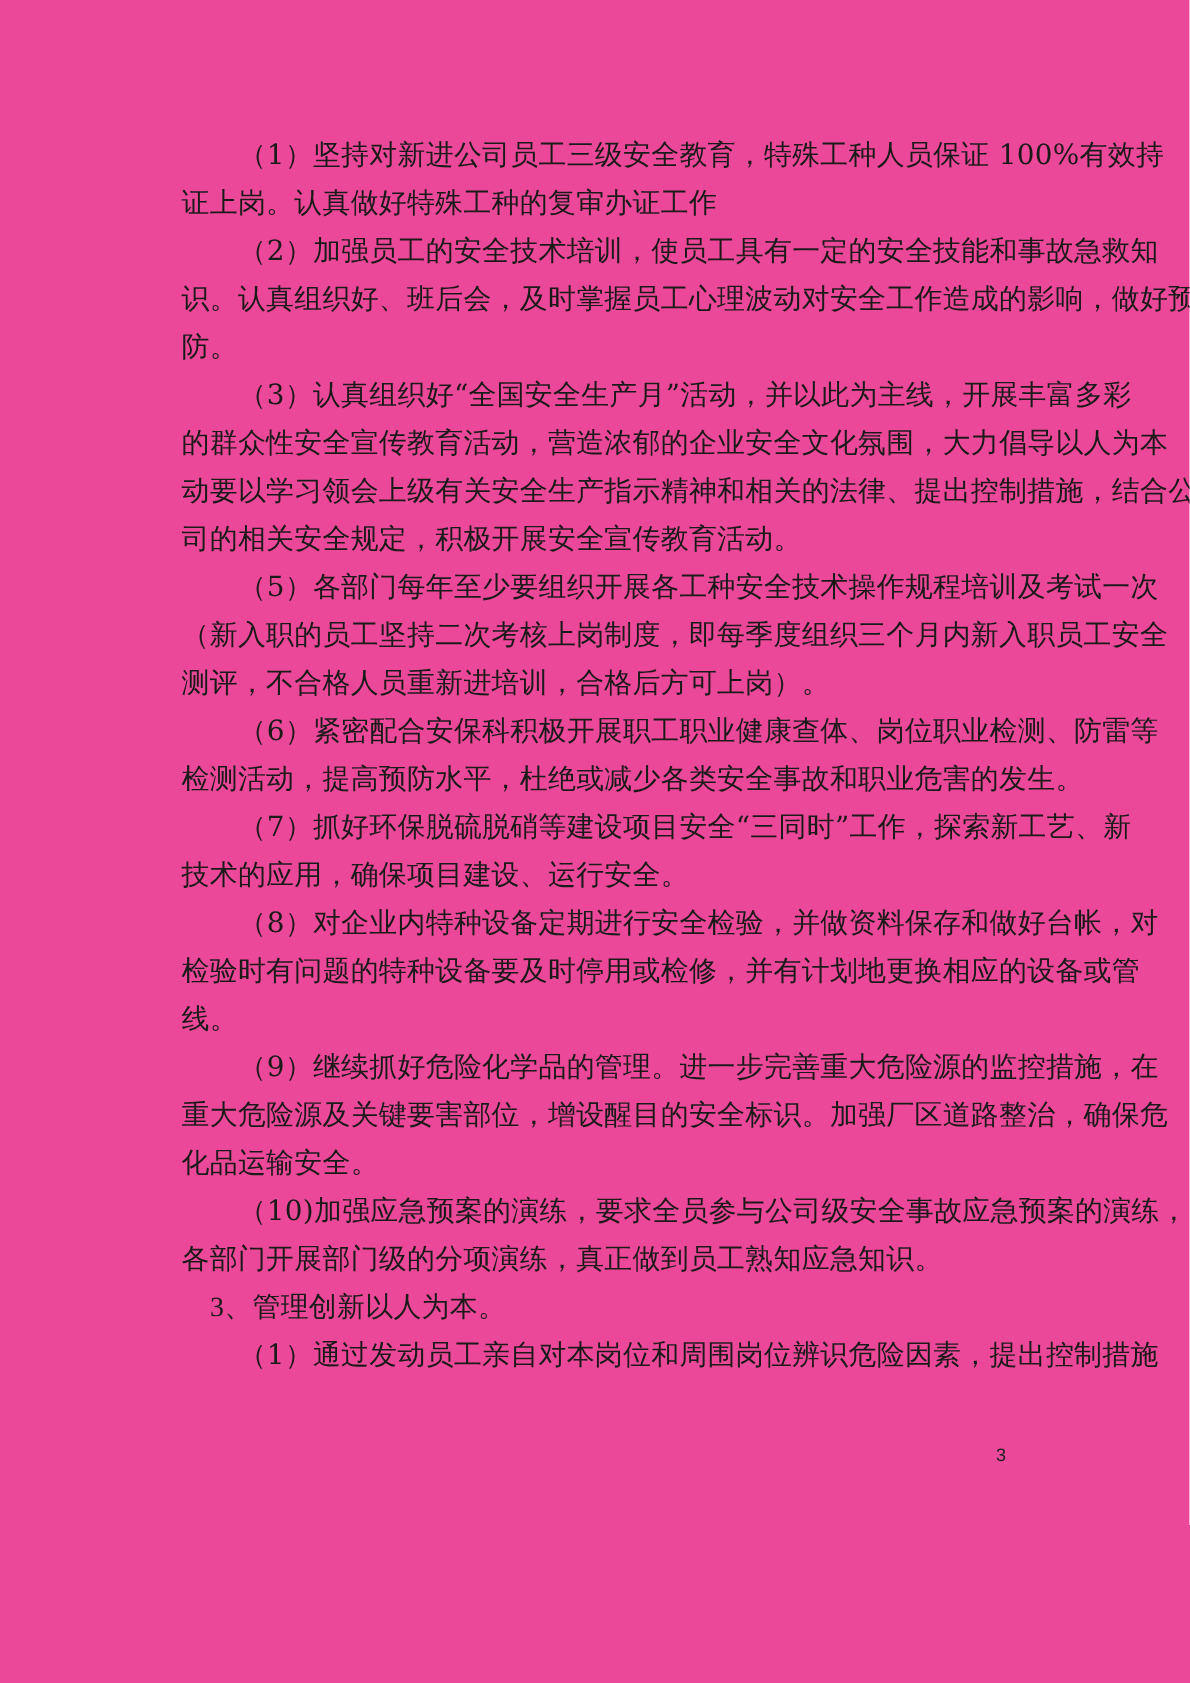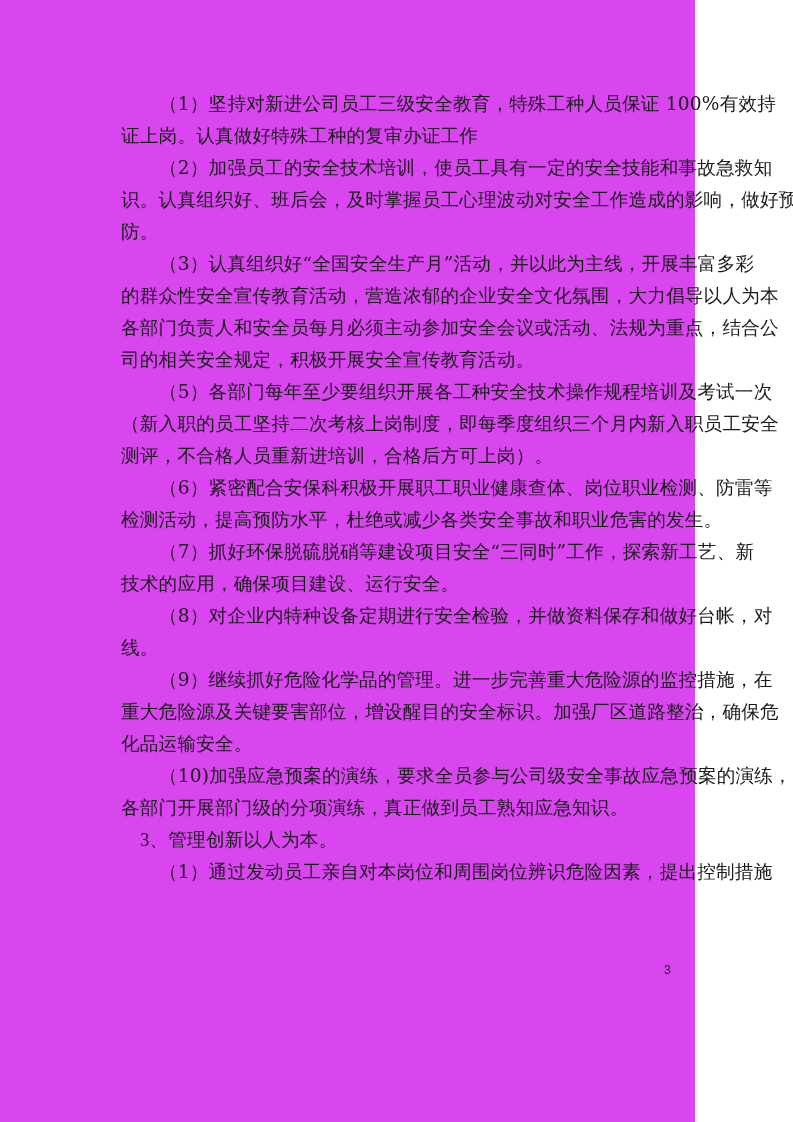--- a/index.html
+++ b/index.html
@@ -1,17 +1,17 @@
 <!DOCTYPE html>
 <html><head>
 <meta charset="utf-8">
 <style>
   html, body { margin: 0; padding: 0; background: #ffffff; }
   body { width: 793px; height: 1122px; position: relative; overflow: hidden; }
-  .page { position: absolute; left: 0; top: 0; width: 695px; height: 1122px; background: #d946ef; }
+  .page { position: absolute; left: 0; top: 0; width: 793px; height: 1122px; background: #ec4899; }
   .content {
     position: absolute; left: 121px; top: 92px; width: 556px;
     font-family: "DejaVu Serif", "Liberation Serif", serif;
     font-size: 18.6px; color: #1a1a1a;
   }
   .line { height: 32px; line-height: 24px; white-space: nowrap; letter-spacing: 0.2px; }
   .indent { padding-left: 38px; }
   .indent-half { padding-left: 19px; font-family: Liberation Serif, serif; }
   .page-number {
     position: absolute; left: 664px; top: 963px;
@@ -23,30 +23,31 @@
 
 <div class="page">
   <div class="content">
     <div class="line indent">（1）坚持对新进公司员工三级安全教育，特殊工种人员保证 100%有效持</div>
     <div class="line">证上岗。认真做好特殊工种的复审办证工作</div>
     <div class="line indent">（2）加强员工的安全技术培训，使员工具有一定的安全技能和事故急救知</div>
     <div class="line">识。认真组织好、班后会，及时掌握员工心理波动对安全工作造成的影响，做好预</div>
     <div class="line">防。</div>
     <div class="line indent">（3）认真组织好“全国安全生产月”活动，并以此为主线，开展丰富多彩</div>
     <div class="line">的群众性安全宣传教育活动，营造浓郁的企业安全文化氛围，大力倡导以人为本</div>
-    <div class="line">各部门负责人和安全员每月必须主动参加安全会议或活动、法规为重点，结合公</div>
+    <div class="line">动要以学习领会上级有关安全生产指示精神和相关的法律、提出控制措施，结合公</div>
     <div class="line">司的相关安全规定，积极开展安全宣传教育活动。</div>
     <div class="line indent">（5）各部门每年至少要组织开展各工种安全技术操作规程培训及考试一次</div>
     <div class="line">（新入职的员工坚持二次考核上岗制度，即每季度组织三个月内新入职员工安全</div>
     <div class="line">测评，不合格人员重新进培训，合格后方可上岗）。</div>
     <div class="line indent">（6）紧密配合安保科积极开展职工职业健康查体、岗位职业检测、防雷等</div>
     <div class="line">检测活动，提高预防水平，杜绝或减少各类安全事故和职业危害的发生。</div>
     <div class="line indent">（7）抓好环保脱硫脱硝等建设项目安全“三同时”工作，探索新工艺、新</div>
     <div class="line">技术的应用，确保项目建设、运行安全。</div>
     <div class="line indent">（8）对企业内特种设备定期进行安全检验，并做资料保存和做好台帐，对</div>
+    <div class="line">检验时有问题的特种设备要及时停用或检修，并有计划地更换相应的设备或管</div>
     <div class="line">线。</div>
     <div class="line indent">（9）继续抓好危险化学品的管理。进一步完善重大危险源的监控措施，在</div>
     <div class="line">重大危险源及关键要害部位，增设醒目的安全标识。加强厂区道路整治，确保危</div>
     <div class="line">化品运输安全。</div>
     <div class="line indent">（10)加强应急预案的演练，要求全员参与公司级安全事故应急预案的演练，</div>
     <div class="line">各部门开展部门级的分项演练，真正做到员工熟知应急知识。</div>
     <div class="line indent-half">3、管理创新以人为本。</div>
     <div class="line indent">（1）通过发动员工亲自对本岗位和周围岗位辨识危险因素，提出控制措施</div>
   </div>
   <div class="page-number">3</div>

